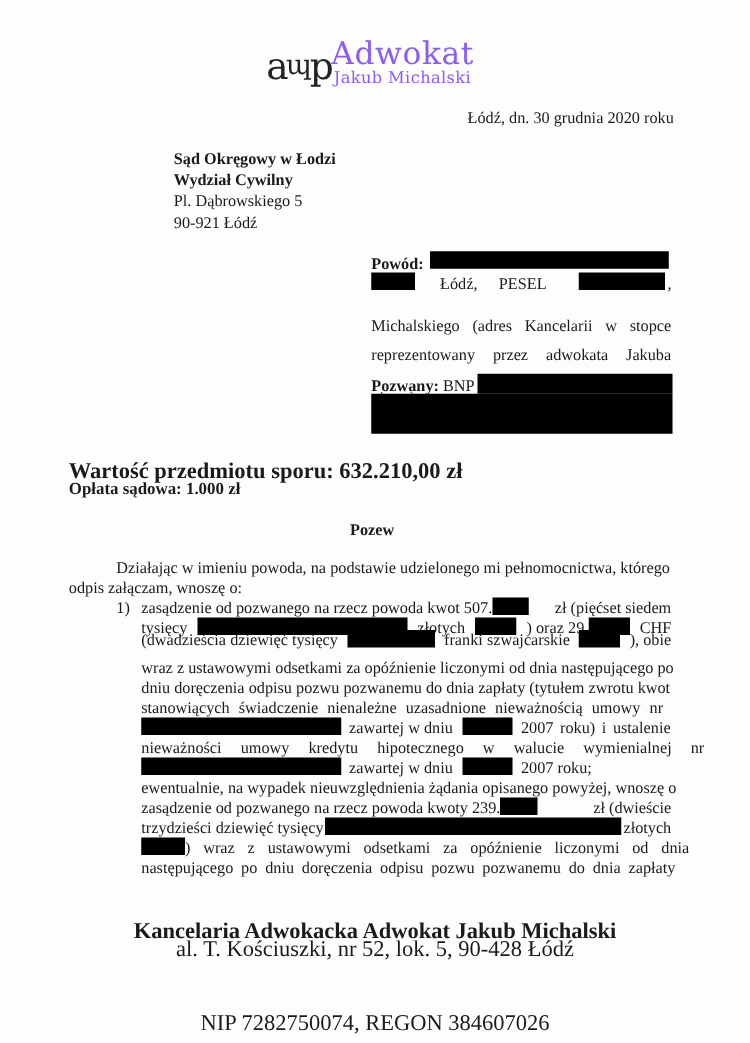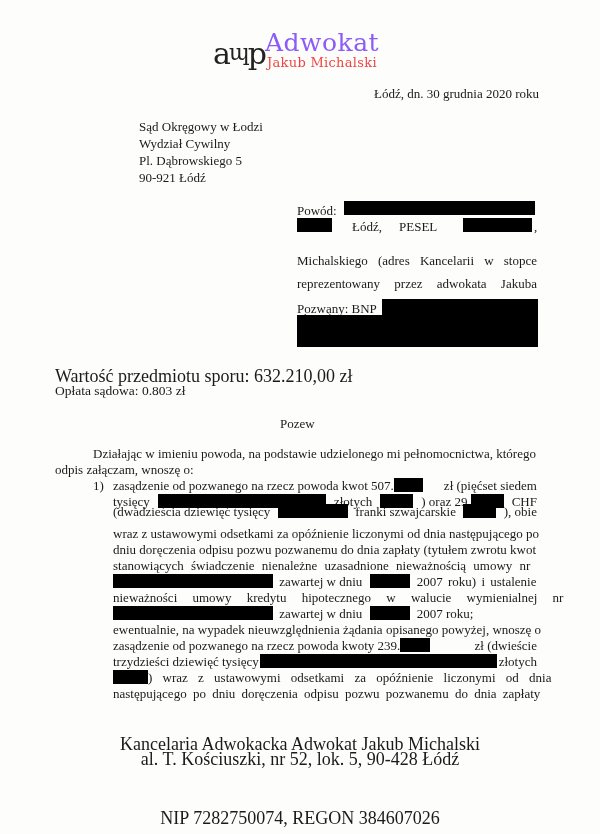--- a/index.html
+++ b/index.html
@@ -1,27 +1,27 @@
 <!DOCTYPE html>
 <html><head>
 <meta charset="utf-8">
 <style>
   html, body { margin: 0; padding: 0; }
   body { width: 600px; height: 834px; background: #fdfdfb; position: relative; overflow: hidden;
          font-family: "Liberation Serif", serif; color: #1a1a1a; font-size: 13px; }
   .abs { position: absolute; white-space: nowrap; }
-  .b { font-weight: normal; }
+  .b { font-weight: bold; }
   .red { display: inline-block; background: #000; height: 14px; vertical-align: -2px; }
   .rblock { position: absolute; background: #000; }
   .logo-mark { position: absolute; left: 213px; top: 36px; font-family: "DejaVu Serif", serif;
                font-size: 30px; color: #222; letter-spacing: -2px; }
   .logo-title { position: absolute; left: 265px; top: 28px; font-family: "DejaVu Serif", serif;
                 font-size: 25px; color: #8b5cf6; letter-spacing: 0.5px; }
   .logo-sub { position: absolute; left: 267px; top: 55px; font-family: "DejaVu Serif", serif;
-              font-size: 13px; color: #ef4444; letter-spacing: 0.3px; }
+              font-size: 13px; color: #8b5cf6; letter-spacing: 0.3px; }
   .line { position: absolute; white-space: nowrap; line-height: 16px; }
   .just { display: flex; justify-content: space-between; }
   .footer { position: absolute; left: 0; width: 600px; text-align: center; line-height: 15px; font-size: 18px; }
 </style>
 </head>
 <body>
 
 <div>
   <div class="logo-mark">a<span style="font-size:22px;vertical-align:4px">ɰ</span>p</div>
   <div class="logo-title">Adwokat</div>
@@ -64,21 +64,21 @@
 <div>
   <div class="abs" style="left:297px;top:301px;">
     <span class="b">Pozwany:</span>
     <span>BNP</span>
   </div>
   <div class="rblock" style="left:382px;top:299px;width:156px;height:16px;"></div>
   <div class="rblock" style="left:297px;top:315px;width:241px;height:32px;"></div>
 </div>
 
 <div class="abs b" style="left:55px;top:366px;font-size:18px;">Wartość przedmiotu sporu: 632.210,00 zł</div>
-<div class="abs b" style="left:55px;top:383px;font-size:13.5px;">Opłata sądowa: 0.803 zł</div>
+<div class="abs b" style="left:55px;top:383px;font-size:13.5px;">Opłata sądowa: 1.000 zł</div>
 
 <div class="abs b" style="left:280px;top:416px;">Pozew</div>
 
 <div>
   <div class="line" style="left:93px;top:446px;">Działając w imieniu powoda, na podstawie udzielonego mi pełnomocnictwa, którego</div>
   <div class="line" style="left:55px;top:462px;">odpis załączam, wnoszę o:</div>
 
   <div class="line" style="left:93px;top:478px;">1)</div>
   <div class="line just" style="left:113px;top:478px;width:424px;">
     <span><span>zasądzenie od pozwanego na rzecz powoda kwot 507.</span><span class="red" style="width:29px"></span></span>

